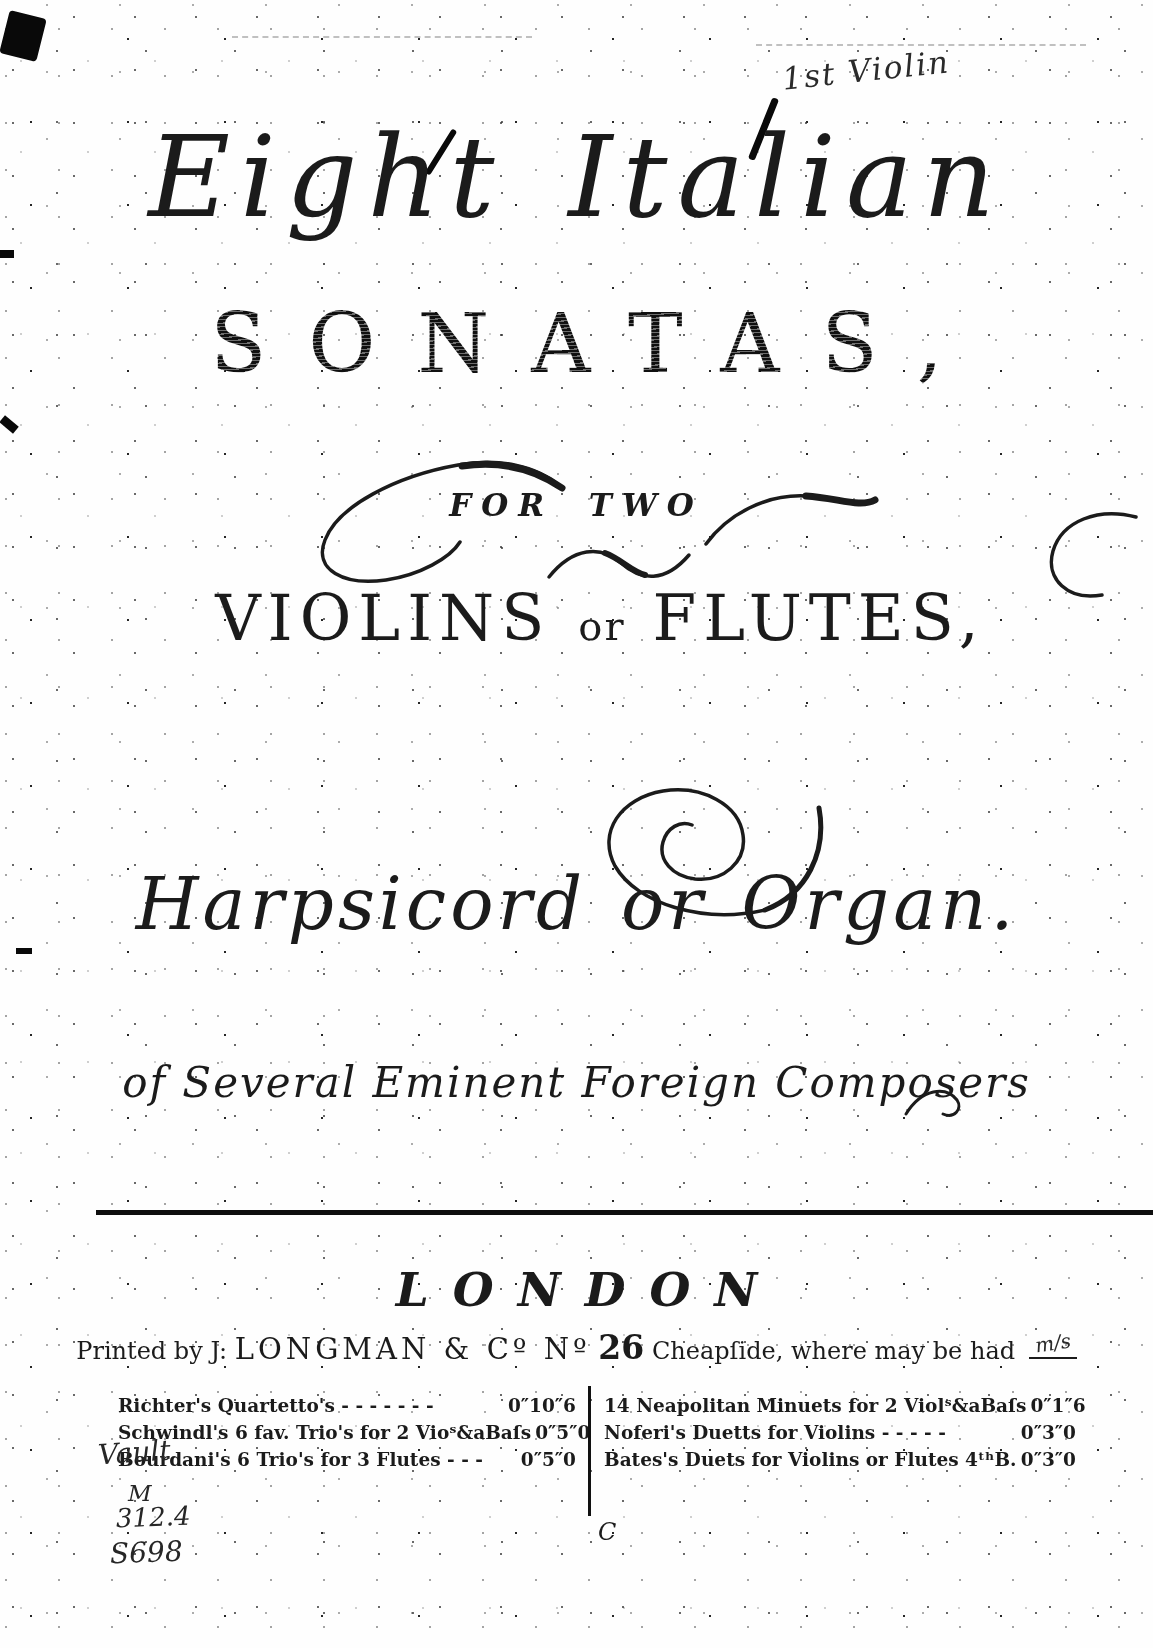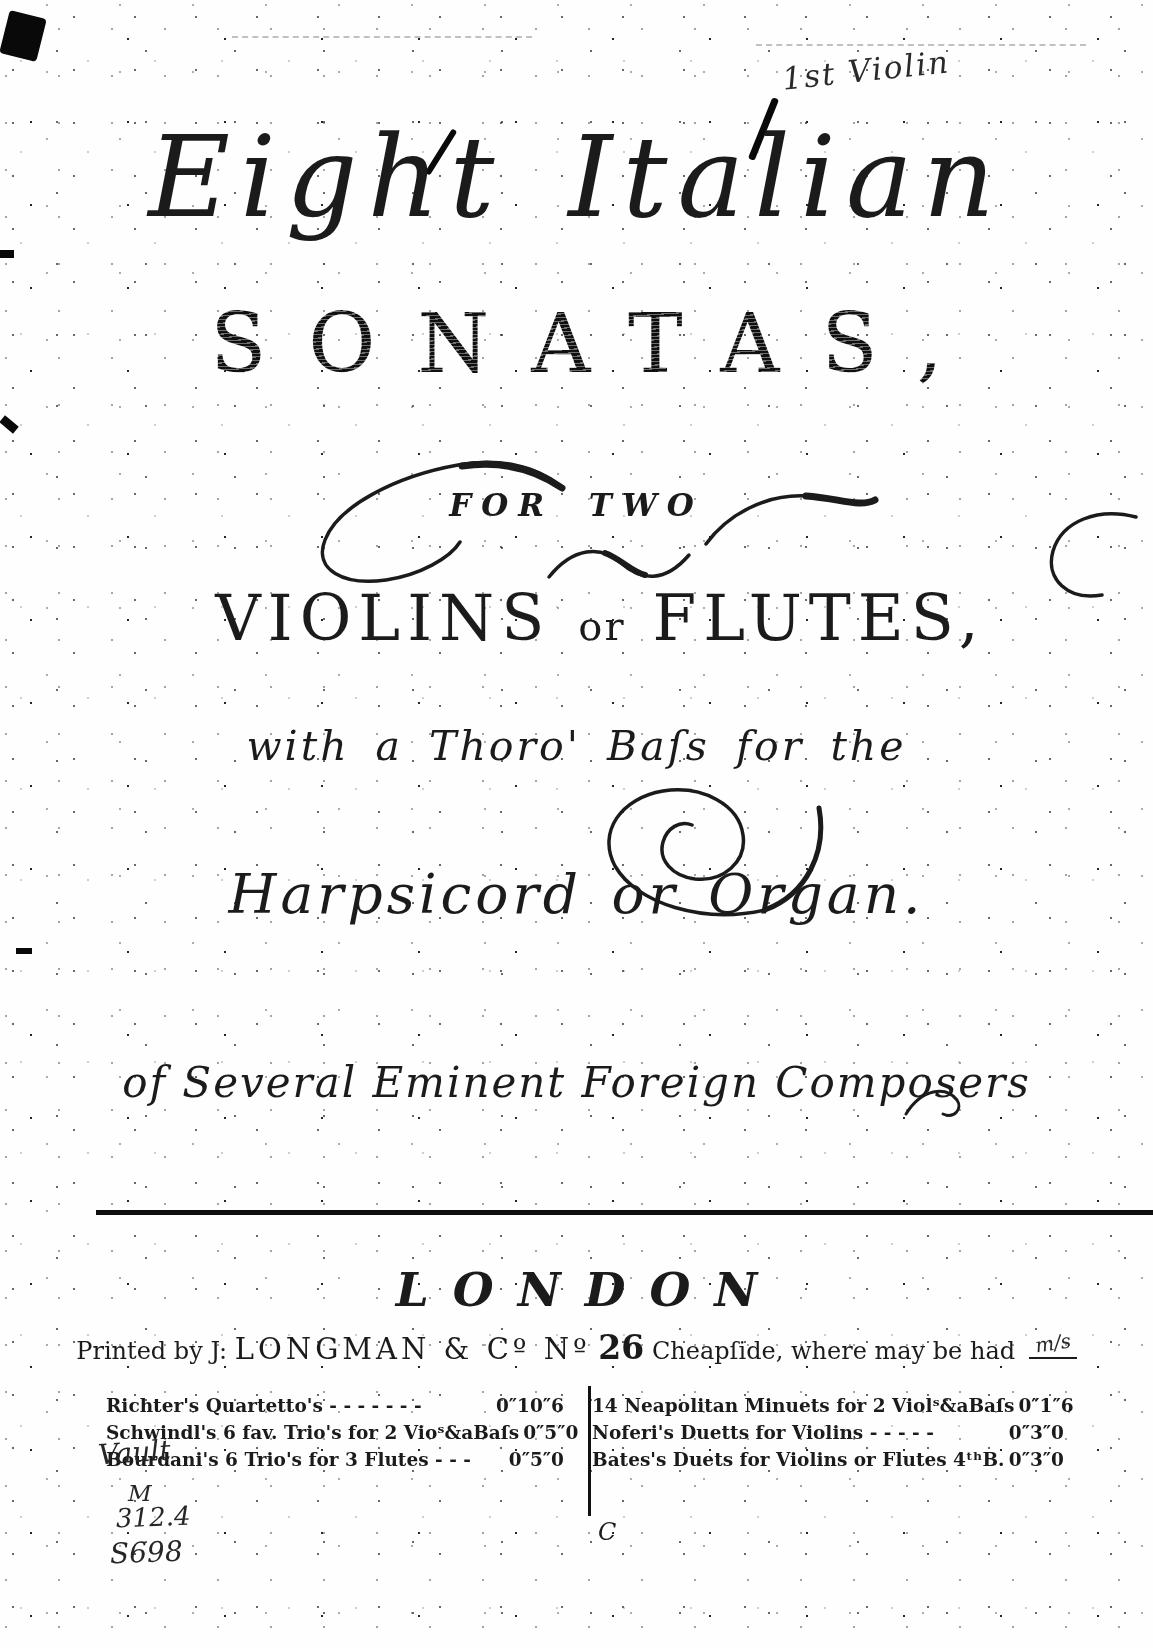--- a/index.html
+++ b/index.html
@@ -67,21 +67,21 @@
     margin-left:24px;
   }
   .instruments .conj{font-size:40px;letter-spacing:2px;}
   .bass-line{
     top:722px;
     font-size:41px;font-style:italic;
     letter-spacing:3px;word-spacing:10px;
   }
   .keyboard-line{
     top:862px;
-    font-size:55px;font-style:italic;
+    font-size:72px;font-style:italic;
     letter-spacing:4px;word-spacing:8px;
     white-space:nowrap;
   }
   .printed-from-1{top:992px;font-size:42px;font-style:italic;letter-spacing:2px;}
   .printed-from-2{top:1058px;font-size:42px;font-style:italic;letter-spacing:2px;}
 
   .rule{top:1210px;left:96px;width:1057px;height:5px;background:#0e0e0e;}
   .city{
     top:1262px;
     font-size:47px;font-style:italic;font-weight:600;
@@ -97,21 +97,21 @@
   .imprint .hadline{
     display:inline-block;width:48px;border-bottom:2px solid #1b1b1b;
     position:relative;vertical-align:baseline;margin-left:6px;
   }
   .imprint .hw-note{
     position:absolute;left:6px;top:-26px;
     font-size:20px;transform:rotate(-8deg);
   }
 
   .plist{
-    top:1392px;left:106px;width:958px;
+    top:1392px;left:118px;width:958px;
     font-size:18.5px;font-weight:600;
     line-height:27px;
   }
   .plist .cols{display:flex;}
   .pcol{display:flex;flex-direction:column;}
   .pcol.left{width:458px;}
   .pcol.right{width:472px;margin-left:28px;}
   .prow{display:flex;justify-content:space-between;white-space:nowrap;}
   .prow .pr{margin-left:4px;}
   .pdivider{top:1386px;left:588px;width:3px;height:130px;background:#111;}
@@ -177,21 +177,20 @@
   </svg>
 
   <div class="abs ctr for-two">FOR TWO</div>
 
   <div class="abs ctr instruments">
     <span>VIOLINS</span>
     <span class="conj">or</span>
     <span>FLUTES,</span>
   </div>
 
-  <div class="abs ctr bass-line">with a Thoro' Baſs for the</div>
 
   <svg class="abs flourish" style="top:782px;left:555px;" width="340" height="135" viewBox="0 0 340 135">
     <path d="M210,128 C148,142 82,122 60,84 C42,50 66,16 108,9 C148,3 184,23 188,53 C192,80 168,100 140,97 C117,94 103,78 108,60 C112,46 125,38 137,43" stroke-width="3.5"></path>
     <path d="M210,128 C252,112 272,70 264,26" stroke-width="5"></path>
   </svg>
 
   <div class="abs ctr keyboard-line">Harpsicord or Organ.</div>
 
   <div class="abs ctr printed-from-2">of Several Eminent Foreign Composers</div>
   <svg class="abs flourish" style="top:1078px;left:902px;" width="64" height="48" viewBox="0 0 64 48">

